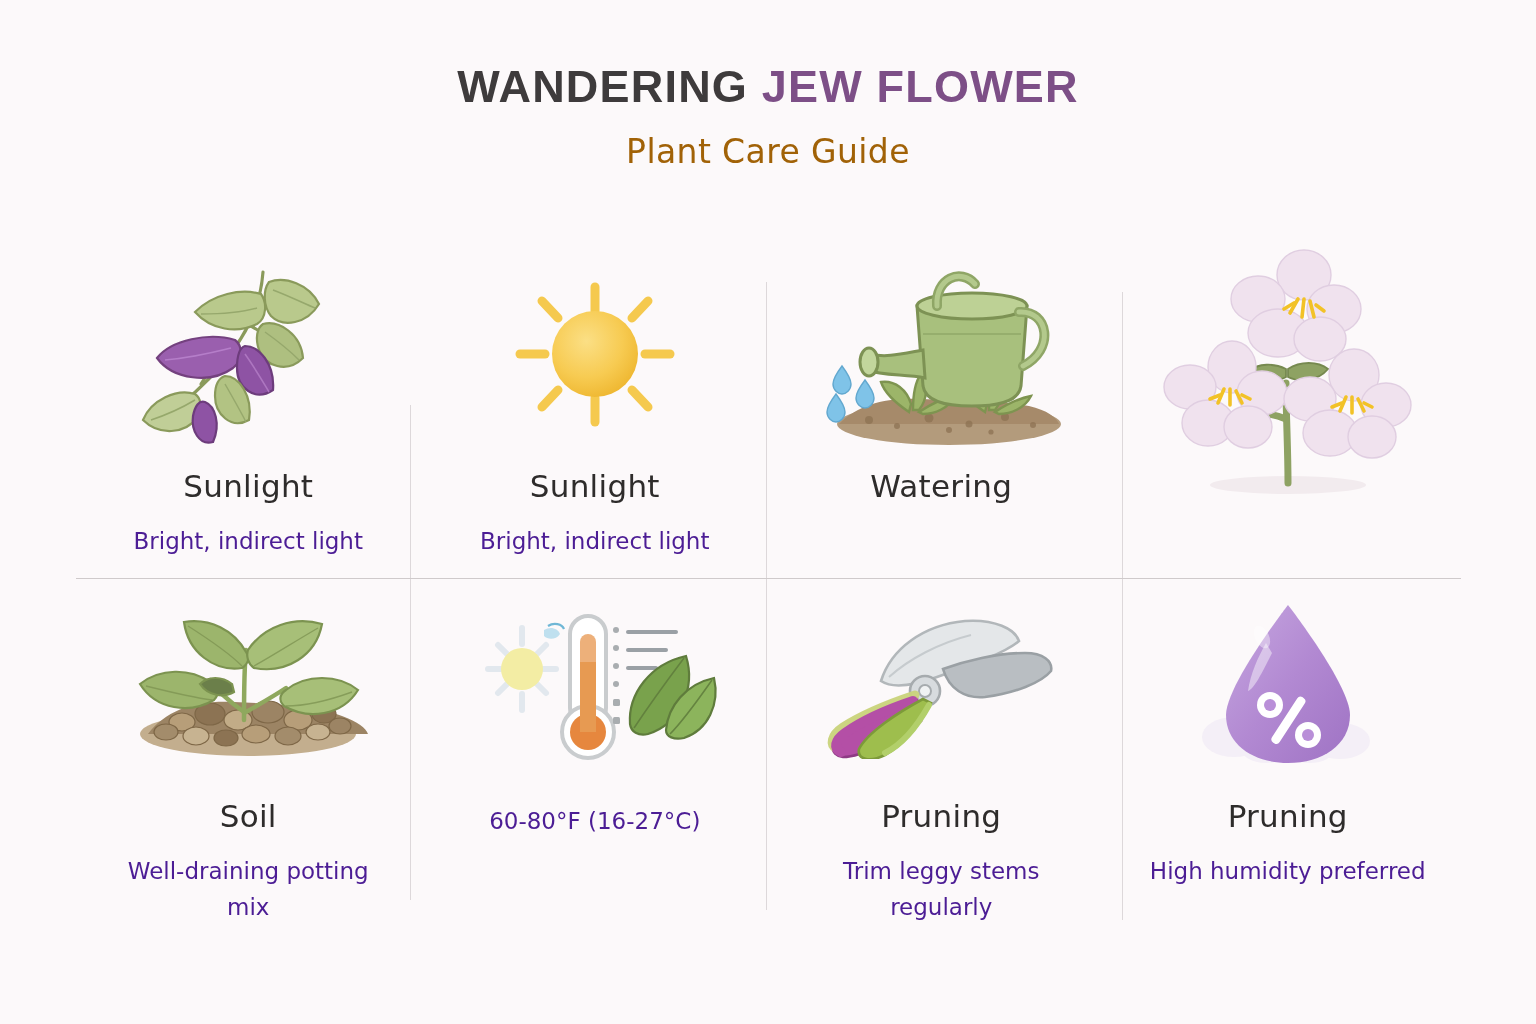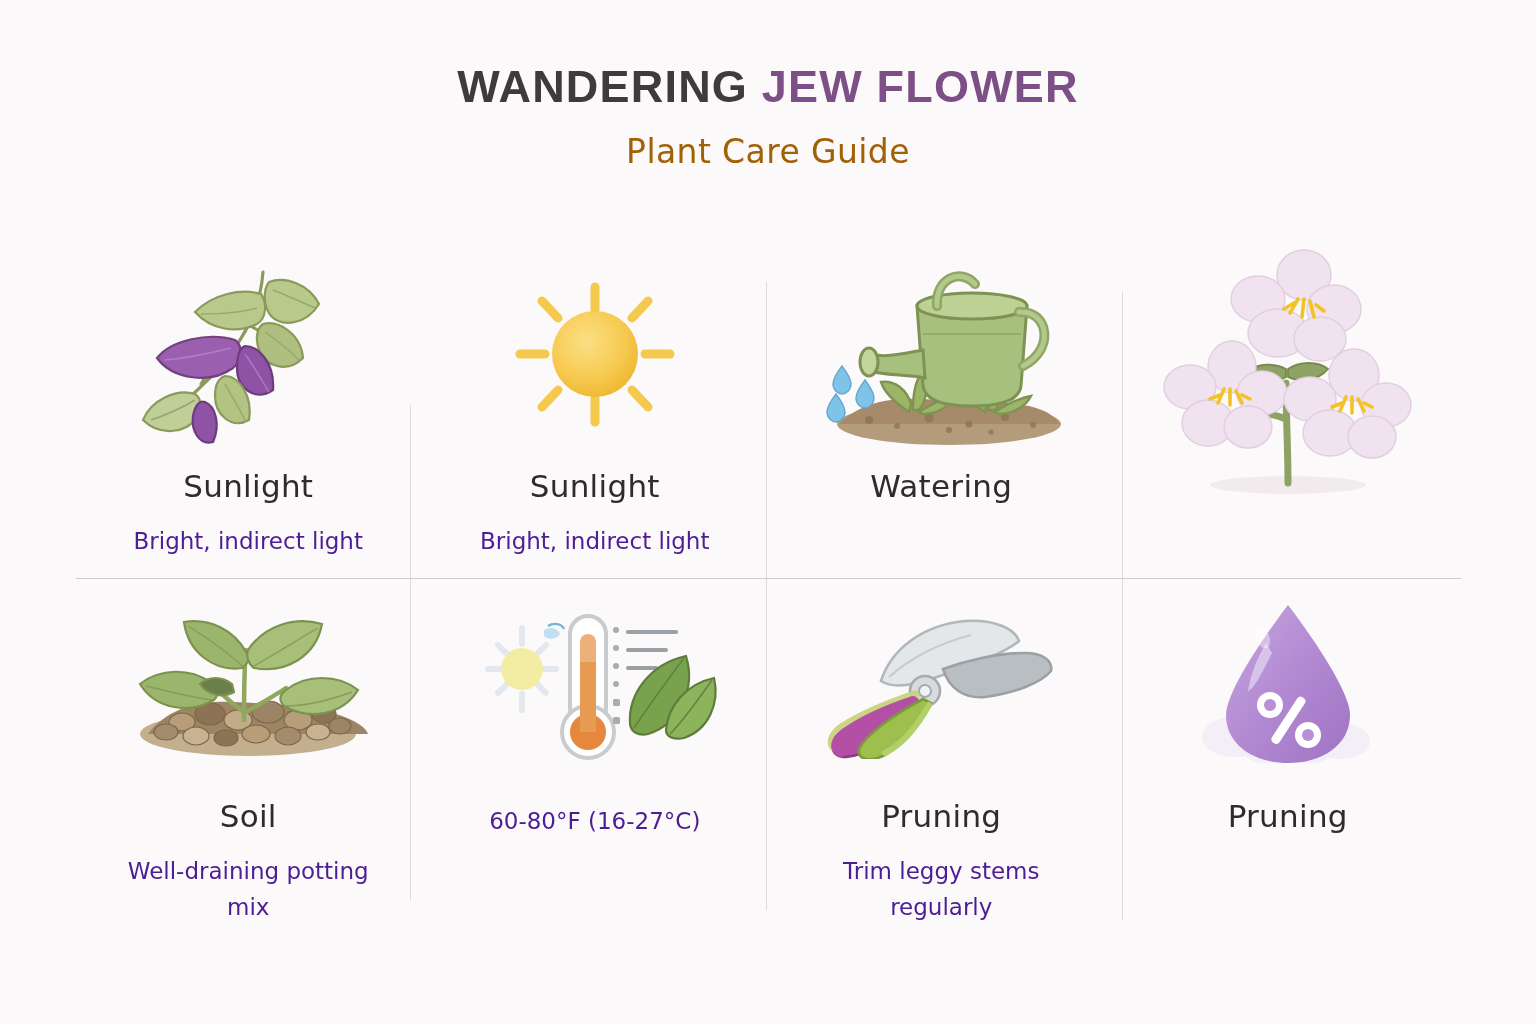--- a/index.html
+++ b/index.html
@@ -486,15 +486,16 @@
         <g>
           <circle cx="82" cy="108" r="13" fill="#ffffff"></circle>
           <circle cx="82" cy="108" r="6" fill="#b98fd8"></circle>
           <circle cx="120" cy="138" r="13" fill="#ffffff"></circle>
           <circle cx="120" cy="138" r="6" fill="#b98fd8"></circle>
           <rect x="96" y="96" width="9" height="54" rx="4" fill="#ffffff" transform="rotate(33 100 123)"></rect>
         </g>
       </svg>
     </div>
     <div class="card-title">Pruning</div>
+    <div class="card-desc">High humidity preferred</div>
   </div>
 
 </div>
 
 </body></html>

